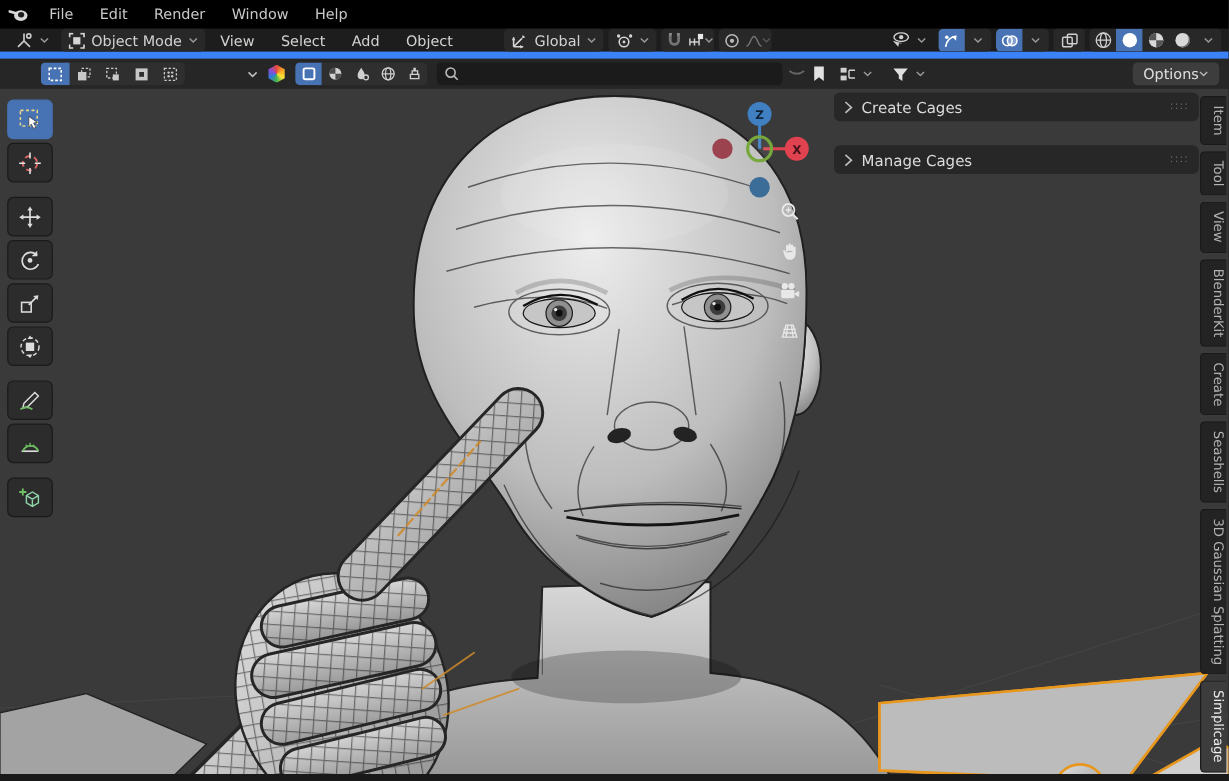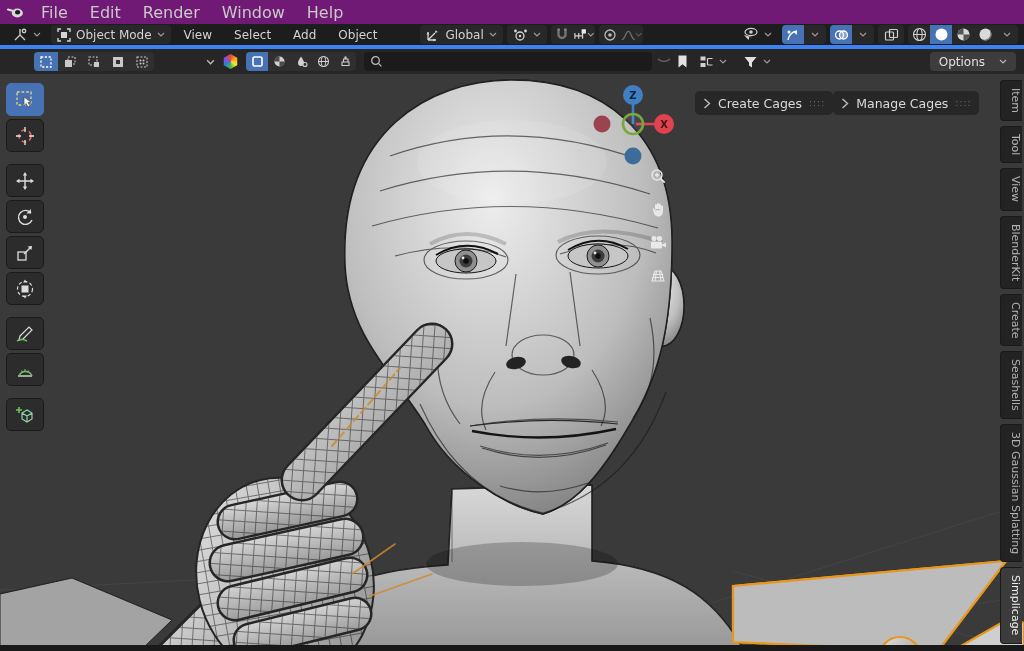--- a/index.html
+++ b/index.html
@@ -1,28 +1,28 @@
 <!DOCTYPE html>
 <html><head>
 <meta charset="utf-8">
 <style>
   *{box-sizing:border-box}
   body{margin:0;background:#000;font-family:"DejaVu Sans","Liberation Sans",sans-serif;}
   #app{position:relative;width:1024px;height:651px;overflow:hidden;background:#3a3a3a;user-select:none}
 
   
-  .topbar{position:absolute;top:0;left:0;width:1024px;height:24px;background:#701a75;display:flex;align-items:center;font-size:16px;color:#c9c9c9;white-space:nowrap}
+  .topbar{position:absolute;top:0;left:0;width:1024px;height:24px;background:#000000;display:flex;align-items:center;font-size:12px;color:#c9c9c9;white-space:nowrap}
   .logo{width:30px;display:flex;justify-content:center}
   .tmenu{padding:0 11px;cursor:default}
   .ws{display:flex;margin-left:24px;color:#8f8f8f;overflow:hidden;flex:1;gap:4px}
   .ws .tab{padding:2px 12px;border-radius:4px;line-height:16px}
   .ws .tab.active{background:#313131;color:#e8e8e8}
 
   
-  .hdr2{position:absolute;top:24px;left:0;width:1024px;height:25px;background:#1d1d1d;border-bottom:4px solid #3b82f6;display:flex;align-items:center;font-size:12px;color:#d2d2d2;padding:0 6px;gap:4px}
+  .hdr2{position:absolute;top:24px;left:0;width:1024px;height:25px;background:#1d1d1d;border-bottom:6px solid #3b82f6;display:flex;align-items:center;font-size:12px;color:#d2d2d2;padding:0 6px;gap:4px}
   .wbtn{background:#282828;border-radius:4px;height:19px;display:flex;align-items:center;padding:0 6px;gap:5px}
   .flat{background:transparent}
   .hdr2 .menu{padding:0 9px}
   .spacer{flex:1}
   .icbtn{width:22px;height:19px;border-radius:3px;display:flex;align-items:center;justify-content:center}
   .icbtn.blue{background:#4772b3}
   .icbtn.dark{background:#282828}
   .group{display:flex;background:#282828;border-radius:4px;height:19px;align-items:center;overflow:hidden}
   .group .icbtn{border-radius:0;height:19px}
   .dim{opacity:.45}
@@ -30,37 +30,37 @@
   
   .hdr3{position:absolute;top:49px;left:0;width:1024px;height:25px;background:#262626;display:flex;align-items:center;font-size:12px;color:#d2d2d2;padding:0 8px;gap:4px}
   .selmodes{display:flex;margin-left:26px;background:#2f2f2f;border-radius:4px;overflow:hidden}
   .selmodes .icbtn{width:24px;border-radius:0}
   .selmodes .icbtn.blue{background:#4772b3}
   .bk-logo{width:15px;height:15px;margin:0 4px;border-radius:3px;background:conic-gradient(#e5483d,#f5a623,#ffe23a,#44b549,#2f7ddb,#8c4bd6,#e5483d);clip-path:polygon(50% 0,95% 25%,95% 75%,50% 100%,5% 75%,5% 25%)}
   .assets{display:flex;background:#2f2f2f;border-radius:4px;overflow:hidden}
   .assets .icbtn{width:22px;border-radius:0}
   .search{width:288px;height:19px;background:#1b1b1b;border-radius:4px;display:flex;align-items:center;padding:0 6px;gap:5px;margin-left:4px}
   .search input{flex:1;background:transparent;border:0;outline:none;color:#ddd;font-size:12px;font-family:inherit}
-  .optbtn{background:#3d3d3d;border-radius:4px;height:19px;display:flex;align-items:center;gap:14px;padding:0 9px;color:#e0e0e0}
+  .optbtn{background:#3d3d3d;border-radius:4px;height:19px;display:flex;align-items:center;gap:0;padding:0 9px;color:#e0e0e0}
 
   
   .viewport{position:absolute;top:74px;left:0;width:1024px;height:571px;overflow:hidden}
   .scene{position:absolute;top:0;left:0}
 
   .vptext{position:absolute;left:62px;top:9px;font-size:12px;color:#f1f1f1;line-height:18px;text-shadow:0 1px 2px rgba(0,0,0,.5)}
   .vptext .l2{color:#e4e4e4}
 
   
   .tools{position:absolute;left:6px;top:9px;display:flex;flex-direction:column;gap:3px}
   .tool{width:38px;height:33px;background:#2c2c2c;border:1px solid #1a1a1a;border-radius:5px;display:flex;align-items:center;justify-content:center}
   .tool.active{background:#4772b3;border-color:#4772b3}
   .tool.gap{margin-top:9px}
 
   
-  .panels{position:absolute;left:695px;top:17px;width:304px;display:flex;flex-direction:row;gap:0;font-size:12.5px;color:#dadada}
+  .panels{position:absolute;left:695px;top:3px;width:304px;display:flex;flex-direction:column;gap:20px;font-size:12.5px;color:#dadada}
   .panel{height:24px;background:rgba(38,38,38,.96);border-radius:5px;display:flex;align-items:center;padding:0 8px;gap:7px}
   .panel .grip{margin-left:auto;color:#6d6d6d;font-size:9px;letter-spacing:1px}
 
   
   .sidetabs{position:absolute;left:1000px;top:6px;width:24px;display:flex;flex-direction:column;gap:5px}
   .stab{writing-mode:vertical-rl;background:#232323;color:#b2b2b2;font-size:11px;padding:7px 0;width:22px;text-align:center;border-radius:4px 0 0 4px;border:1px solid #1a1a1a;border-right:0;white-space:nowrap}
   .stab.active{background:#3c3c3c;color:#ececec}
 
   
   .gizmo{position:absolute;left:590px;top:4px}

